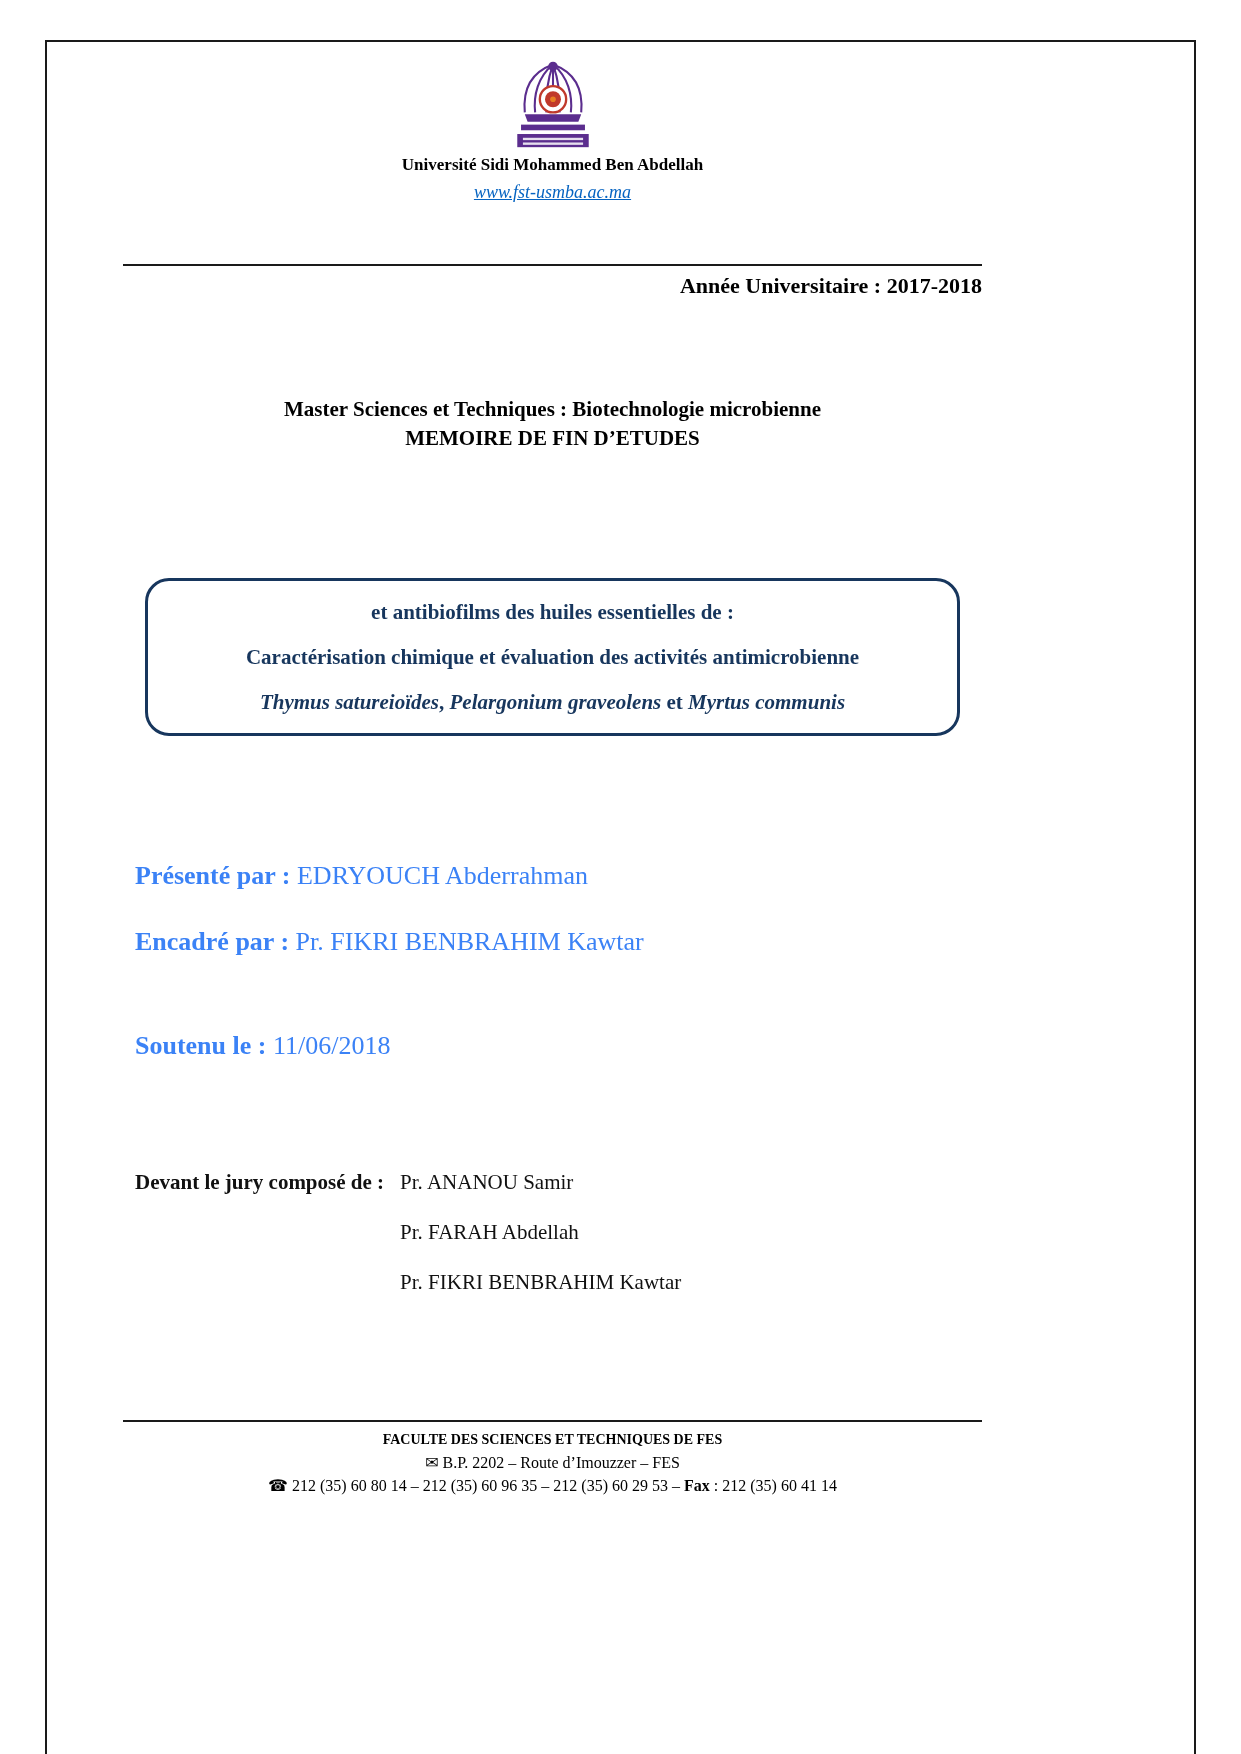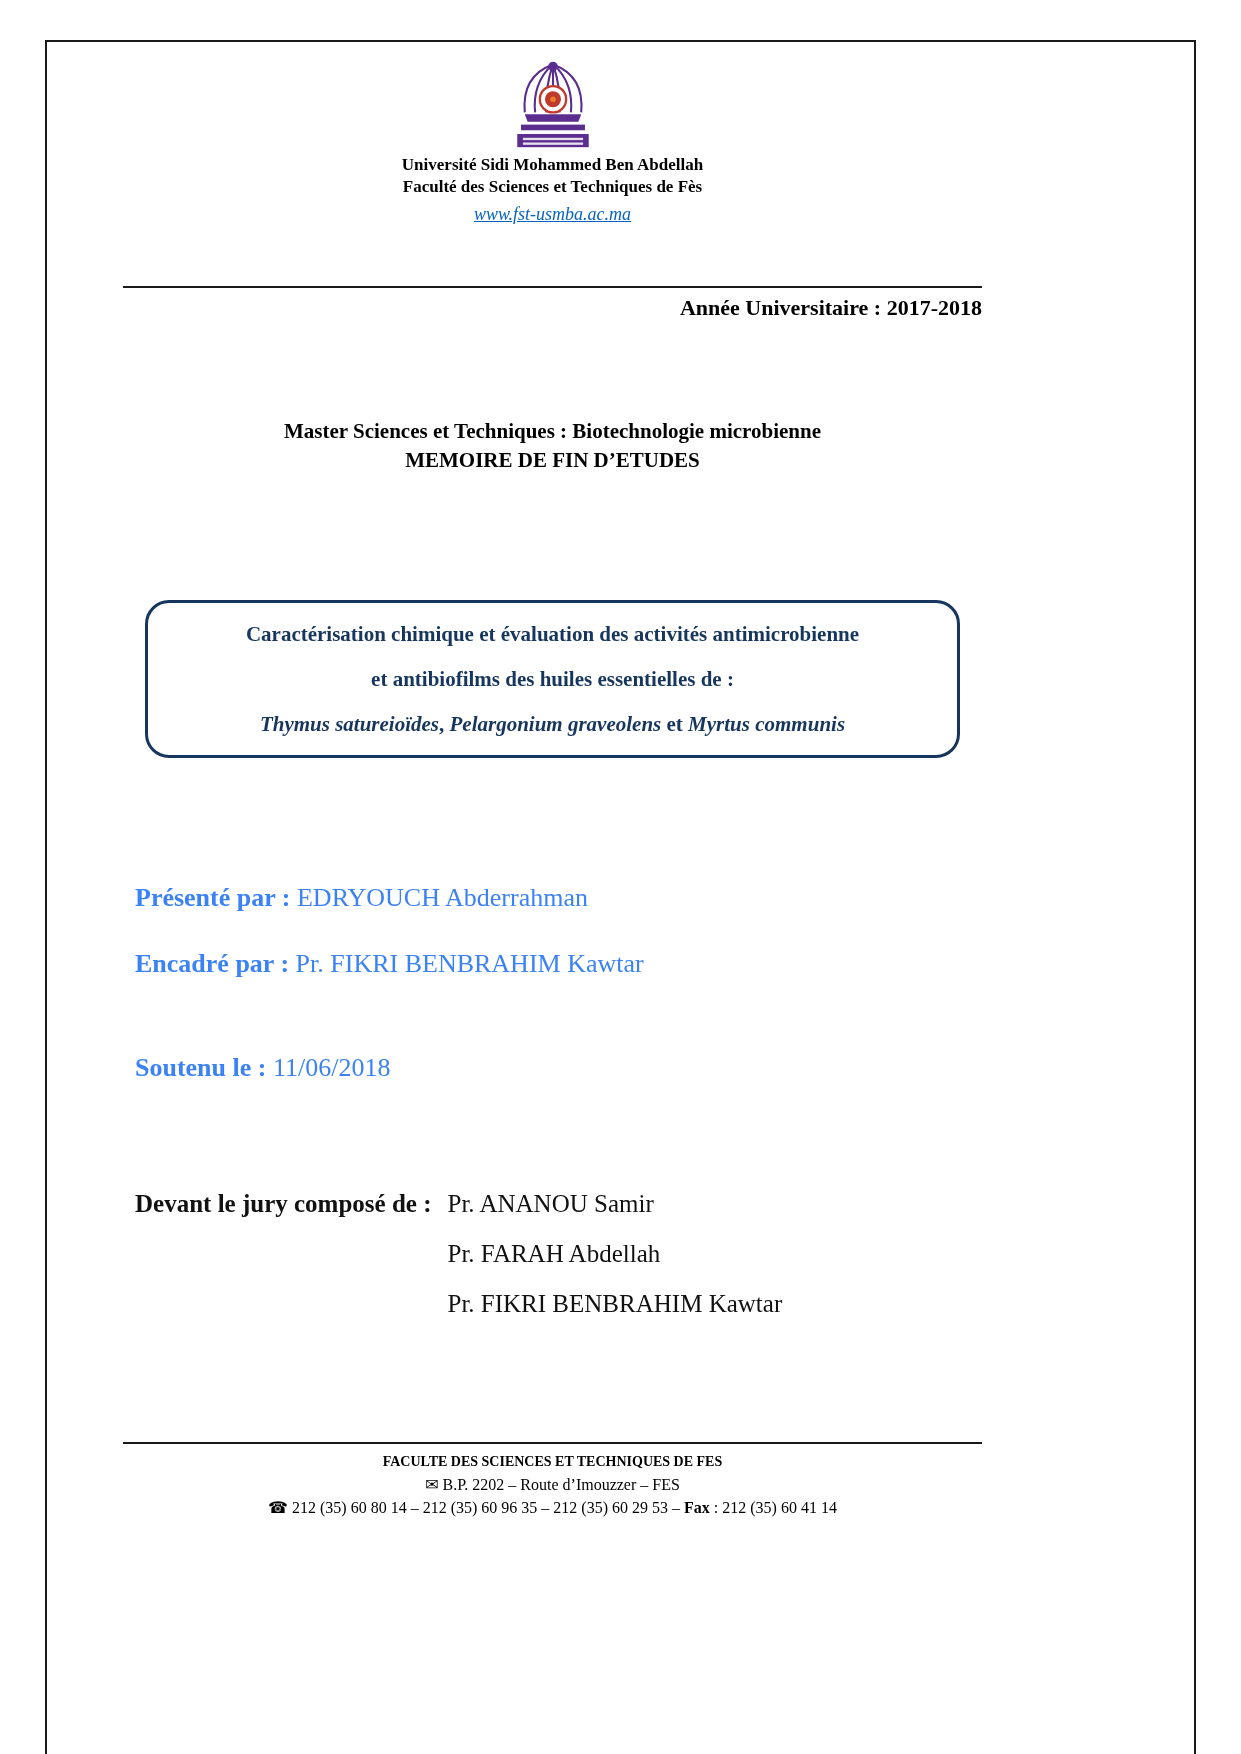--- a/index.html
+++ b/index.html
@@ -94,21 +94,21 @@
   .row-supervised { margin-top:38px; }
   .row-defended { margin-top:76px;font-family:Liberation Serif, serif; }
 
   
   .jury {
     margin-top:108px;
     margin-left:12px;
     display:flex;
     align-items:flex-start;
     gap:16px;
-    font-size:25px;
+    font-size:21px;
     line-height:28px;
   }
   .jury-label { font-weight:bold; white-space:nowrap; }
   .jury-member { margin-bottom:22px; }
   .jury-member:last-child { margin-bottom:0; }
 
   
   .doc-footer { margin-top:124px; text-align:center; }
   .footer-rule { margin-bottom:7px; }
   .footer-name { font-size:14px; font-weight:bold; line-height:22px; color:#000; }
@@ -140,35 +140,34 @@
             <circle cx="45" cy="46" r="8.5" fill="#c0392b"></circle>
             <circle cx="45" cy="46" r="3" fill="#e67e22"></circle>
             <path d="M15 62 h60 l-3 8 h-54 z" fill="#5b2d8e"></path>
             <rect x="11" y="73" width="68" height="6" fill="#5b2d8e"></rect>
             <rect x="7" y="83" width="76" height="14" fill="#5b2d8e"></rect>
             <rect x="13" y="87" width="64" height="2.5" fill="#ffffff" opacity="0.85"></rect>
             <rect x="13" y="92" width="64" height="2.5" fill="#ffffff" opacity="0.85"></rect>
           </svg>
         </div>
         <div class="uni-name">Université Sidi Mohammed Ben Abdellah</div>
-        <div class="faculty-name">Faculté des Sciences et Techniques de Fès</div>
         <a class="website" href="#">www.fst-usmba.ac.ma</a>
       </div>
 
       <hr class="rule top-rule">
       <div class="year">Année Universitaire : 2017-2018</div>
 
       <div class="program">
         <div>Master Sciences et Techniques : Biotechnologie microbienne</div>
         <div>MEMOIRE DE FIN D’ETUDES</div>
       </div>
 
       <div class="title-box">
+        <p>et antibiofilms des huiles essentielles de :</p>
         <p>Caractérisation chimique et évaluation des activités antimicrobienne</p>
-        <p>et antibiofilms des huiles essentielles de :</p>
         <p><span class="italic">Thymus satureioïdes</span><span>, </span><span class="italic">Pelargonium graveolens</span><span> et </span><span class="italic">Myrtus communis</span></p>
       </div>
 
       <div class="details">
         <p class="detail-row row-presented">
           <span class="label">Présenté par :</span>
           <span>EDRYOUCH Abderrahman</span>
         </p>
         <p class="detail-row row-supervised">
           <span class="label">Encadré par :</span>

